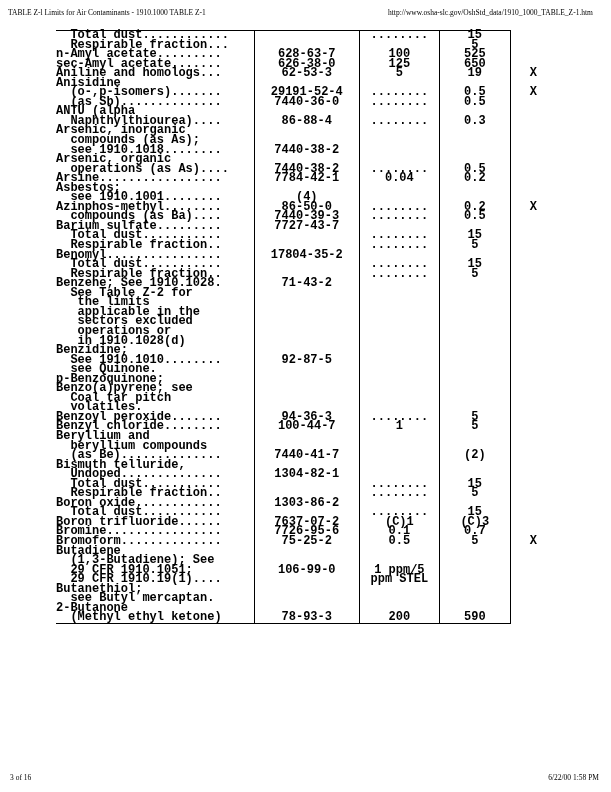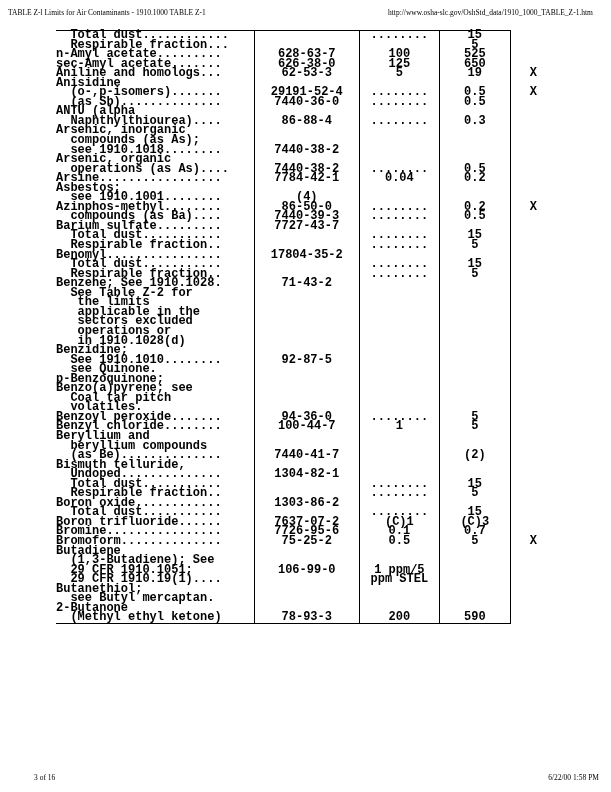--- a/index.html
+++ b/index.html
@@ -30,21 +30,20 @@
   }
   .hdr-left { left: 8px; }
   .hdr-right { left: 388px; }
 
   .ftr {
     position: absolute;
     bottom: 10px;
     font-size: 7.5px;
     font-family: "Liberation Serif", serif;
     white-space: nowrap;
-    margin-left: 24px;
   }
   .ftr-left { left: 10px; }
   .ftr-right { right: 12px; }
 
   .table-wrap {
     position: absolute;
     left: 56px;
     top: 30px;
     width: 500px;
     height: 718px;
@@ -390,21 +389,21 @@
           </tr>
           <tr>
             <td class="name">  volatiles.</td>
             <td class="cas">&nbsp;</td>
             <td class="ppm">&nbsp;</td>
             <td class="mg">&nbsp;</td>
             <td class="skin">&nbsp;</td>
           </tr>
           <tr>
             <td class="name">Benzoyl peroxide.......</td>
-            <td class="cas">94-36-0</td>
+            <td class="cas">94-36-3</td>
             <td class="ppm">........</td>
             <td class="mg">5</td>
             <td class="skin">&nbsp;</td>
           </tr>
           <tr>
             <td class="name">Benzyl chloride........</td>
             <td class="cas">100-44-7</td>
             <td class="ppm">1</td>
             <td class="mg">5</td>
             <td class="skin">&nbsp;</td>

